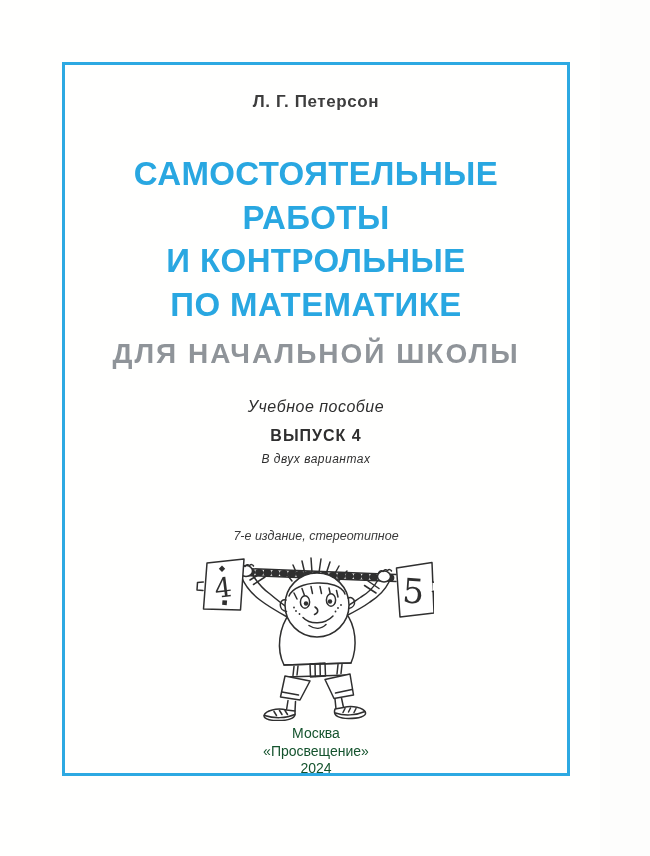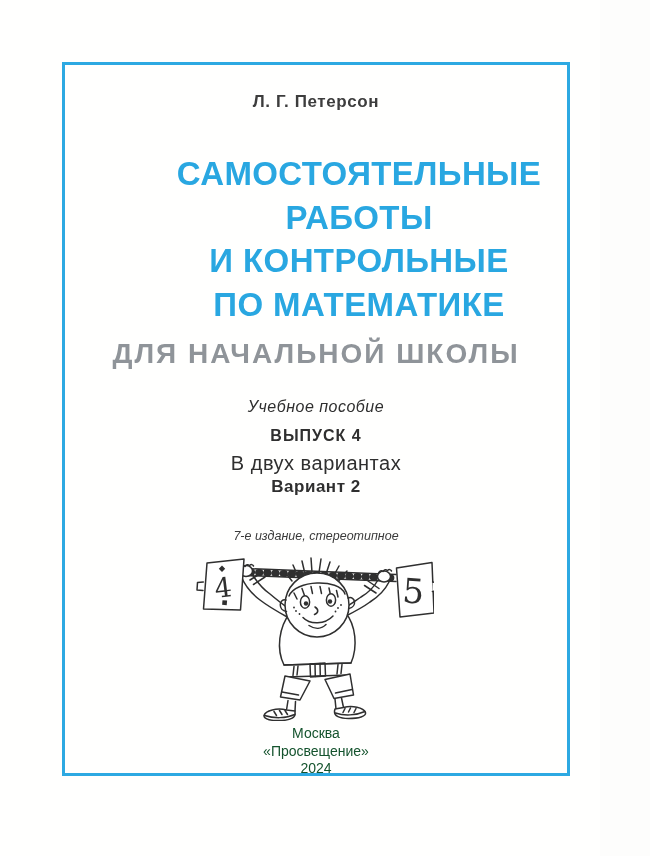--- a/index.html
+++ b/index.html
@@ -32,31 +32,30 @@
   .author {
     top: 30px;
     font-size: 17px; font-weight: bold;
     color: #3d3d3d; letter-spacing: 0.6px;
   }
   .book-title {
     top: 90px;
     font-size: 33px; font-weight: 800;
     line-height: 43.5px; letter-spacing: 0.4px;
     color: #29a7e1;
-    margin-left: 43px;
   }
   .subtitle {
     top: 276px;
     font-size: 28px; font-weight: bold;
     letter-spacing: 2px;
     color: #8f9499;
   }
   .edition-type { top: 336px; font-size: 16px; font-style: italic; letter-spacing: 0.5px; }
   .issue        { top: 365px; font-size: 16px; font-weight: bold; letter-spacing: 1px; }
-  .variants     { top: 390px; font-size: 20px; letter-spacing: 0.5px; }
+  .variants     { top: 390px; font-size: 12px; letter-spacing: 0.5px; font-style: italic; }
   .variant      { top: 415px; font-size: 17px; font-weight: bold; letter-spacing: 0.5px; }
   .edition-note { top: 467px; font-size: 12.5px; font-style: italic; color: #3a3a3a; }
   .illustration {
     position: absolute;
     top: 493px; left: 50%;
     width: 240px; height: 166px;
     margin-left: -122px;
   }
   .imprint { top: 663px; font-size: 14px; line-height: 17.5px; color: #14532d; }
 </style>
@@ -74,21 +73,20 @@
       <div>РАБОТЫ</div>
       <div>И КОНТРОЛЬНЫЕ</div>
       <div>ПО МАТЕМАТИКЕ</div>
     </div>
 
     <div class="subtitle">ДЛЯ НАЧАЛЬНОЙ ШКОЛЫ</div>
 
     <div class="edition-type">Учебное пособие</div>
     <div class="issue">ВЫПУСК 4</div>
     <div class="variants">В двух вариантах</div>
-    <div class="variant">Вариант 2</div>
     <div class="edition-note">7-е издание, стереотипное</div>
 
     <svg class="illustration" viewBox="0 0 240 166">
       <g stroke="#2f2f2f" stroke-width="1.5" fill="none" stroke-linecap="round" stroke-linejoin="round">
 
         <g>
           <line x1="40" y1="16.5" x2="202" y2="23" stroke-width="7" stroke-dasharray="1.2 7"></line>
           <line x1="40" y1="13" x2="202" y2="19.5"></line>
           <line x1="40" y1="20" x2="202" y2="26.5"></line>
         </g>

